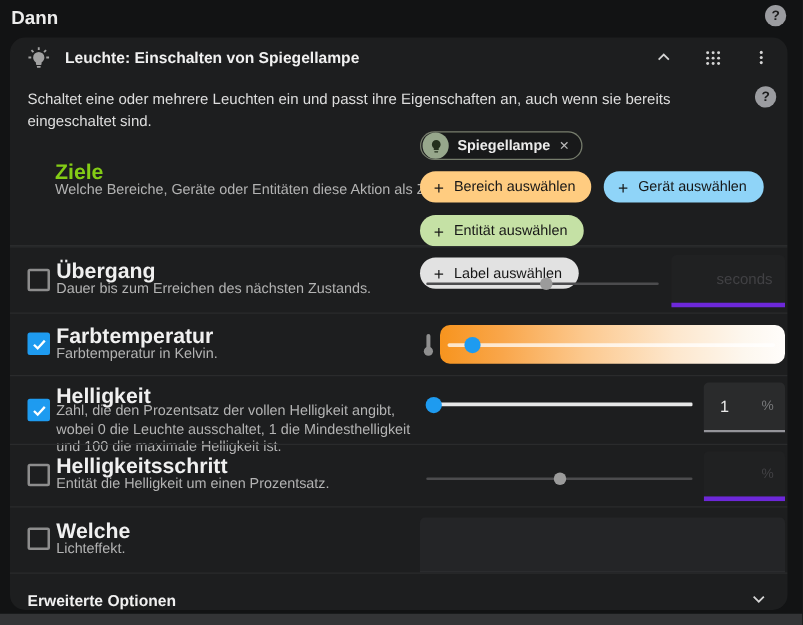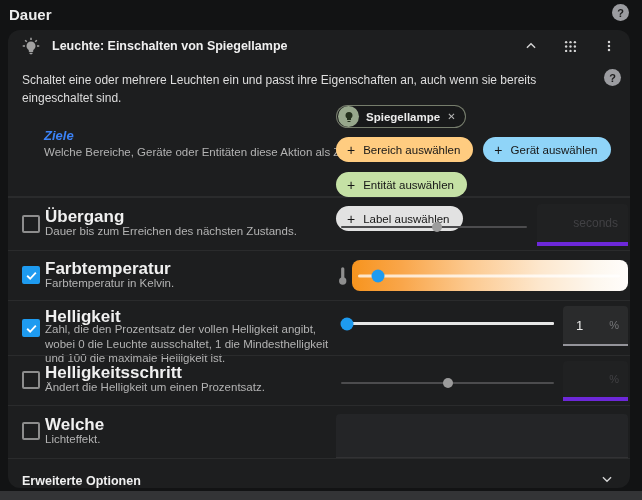--- a/index.html
+++ b/index.html
@@ -29,21 +29,21 @@
   .bulb-icon { width:18px; height:18px; flex:none; }
   .card-title { font-size:12.5px; font-weight:bold; color:#f0f0f0; margin-left:12px; }
   .header-icons { margin-left:auto; display:flex; align-items:center; gap:21px; }
   .hicon { width:18px; height:18px; display:flex; align-items:center; justify-content:center; cursor:pointer; }
   
   .desc-row { position:relative; height:33px; padding:8px 40px 0 14px; }
   .desc-text { font-size:12px; color:#dedede; }
   .desc-row .help-circle { right:9px; top:7px; }
   
   .targets-row { position:relative; height:102px; border-bottom:1px solid #2a2b2c; }
-  .t-label { position:absolute; left:36px; top:33px; font-size:13px; font-weight:bold; color:#3b82f6;font-style:italic; }
+  .t-label { position:absolute; left:36px; top:33px; font-size:17px; font-weight:bold; color:#84cc16; }
   .t-desc  { position:absolute; left:36px; top:51px; font-size:11.5px; color:#b3b3b3; }
   .chips { position:absolute; left:328px; top:10px; right:8px; }
   .chip-row { display:flex; gap:10px; margin-bottom:9px; align-items:center; flex-wrap:wrap; }
   .chip-selected {
     display:inline-flex; align-items:center; height:23px; border-radius:12px;
     border:1px solid rgba(196,208,176,0.55); background:#18191a; padding-right:9px; cursor:pointer;
   }
   .chip-avatar {
     width:21px; height:21px; border-radius:50%; background:#97a78c; margin:1px;
     display:flex; align-items:center; justify-content:center; flex:none;
@@ -93,21 +93,21 @@
   .advanced-row { position:relative; height:30px; border-top:1px solid #2a2b2c; display:flex; align-items:flex-end; padding:0 14px; cursor:pointer; }
   .advanced-label { font-size:12.5px; font-weight:bold; color:#f0f0f0; }
   .advanced-row .hicon { margin-left:auto; }
   
   .bottom-strip { position:absolute; left:0; bottom:0; width:642px; height:9px; background:#333436; }
 </style>
 </head>
 <body>
 
 <div class="page-header">
-  <span class="page-title">Dauer</span>
+  <span class="page-title">Dann</span>
   <div class="help-circle">?</div>
 </div>
 
 <div class="card">
 
   <div class="card-header">
     <svg class="bulb-icon" viewBox="0 0 24 24">
       <path fill="#a2a2a2" d="M12,6A6,6 0 0,1 18,12C18,14.22 16.79,16.16 15,17.2V19A1,1 0 0,1 14,20H10A1,1 0 0,1 9,19V17.2C7.21,16.16 6,14.22 6,12A6,6 0 0,1 12,6M14,21V22A1,1 0 0,1 13,23H11A1,1 0 0,1 10,22V21H14M20,11H23V13H20V11M1,11H4V13H1V11M13,1V4H11V1H13M4.92,3.5L7.05,5.64L5.63,7.05L3.5,4.93L4.92,3.5M16.95,5.63L19.07,3.5L20.5,4.93L18.37,7.05L16.95,5.63Z"></path>
     </svg>
     <span class="card-title">Leuchte: Einschalten von Spiegellampe</span>
@@ -230,21 +230,21 @@
     </div>
     <div class="tbox active" style="left:555px; top:5px; width:65px; height:40px;">
       <span class="val">1</span>
       <span class="suffix">%</span>
     </div>
   </div>
 
   <div class="opt-row" style="height:50px;">
     <div class="cb" style="top:15px;"></div>
     <div class="opt-title" style="top:7px;">Helligkeitsschritt</div>
-    <div class="opt-desc" style="top:24px;">Ändert die Helligkeit um einen Prozentsatz.</div>
+    <div class="opt-desc" style="top:24px;">Entität die Helligkeit um einen Prozentsatz.</div>
     <div class="track" style="left:333px; width:213px; top:26px;">
       <span class="thumb gray" style="left:107px;"></span>
     </div>
     <div class="tbox disabled" style="left:555px; top:5px; width:65px; height:40px;">
       <span class="suffix dim">%</span>
     </div>
   </div>
 
   <div class="opt-row" style="height:53px;">
     <div class="cb" style="top:16px;"></div>

